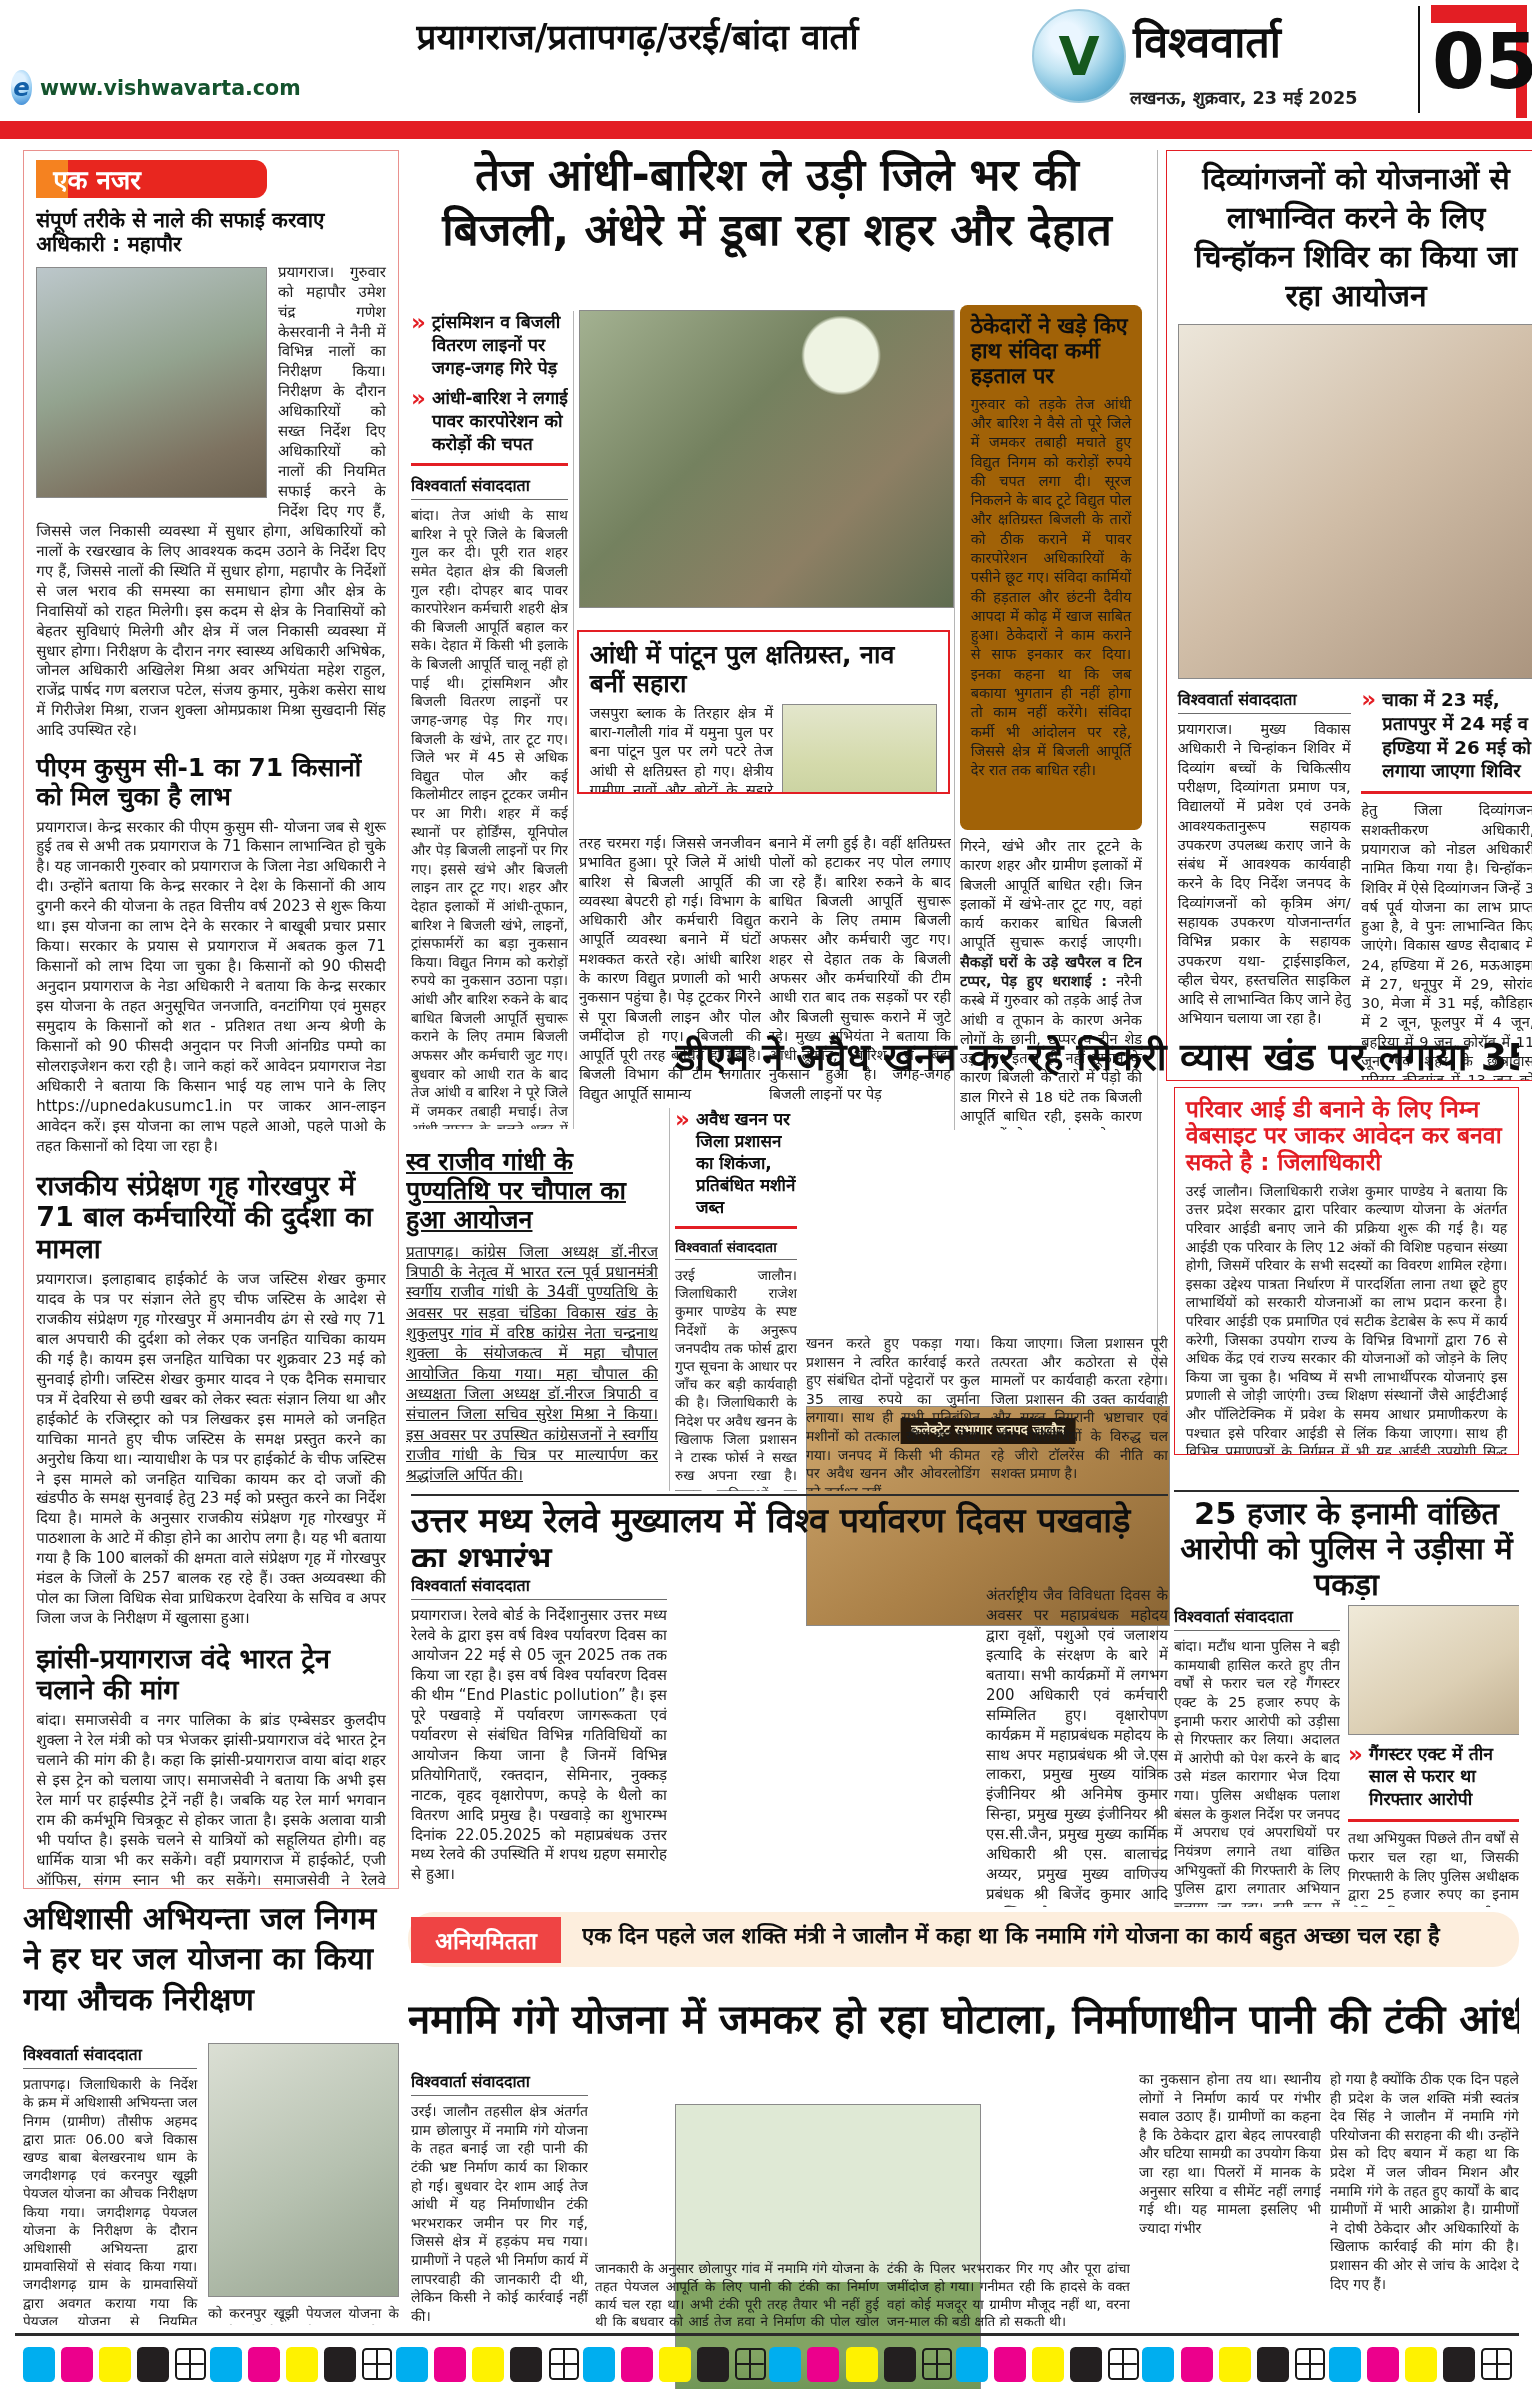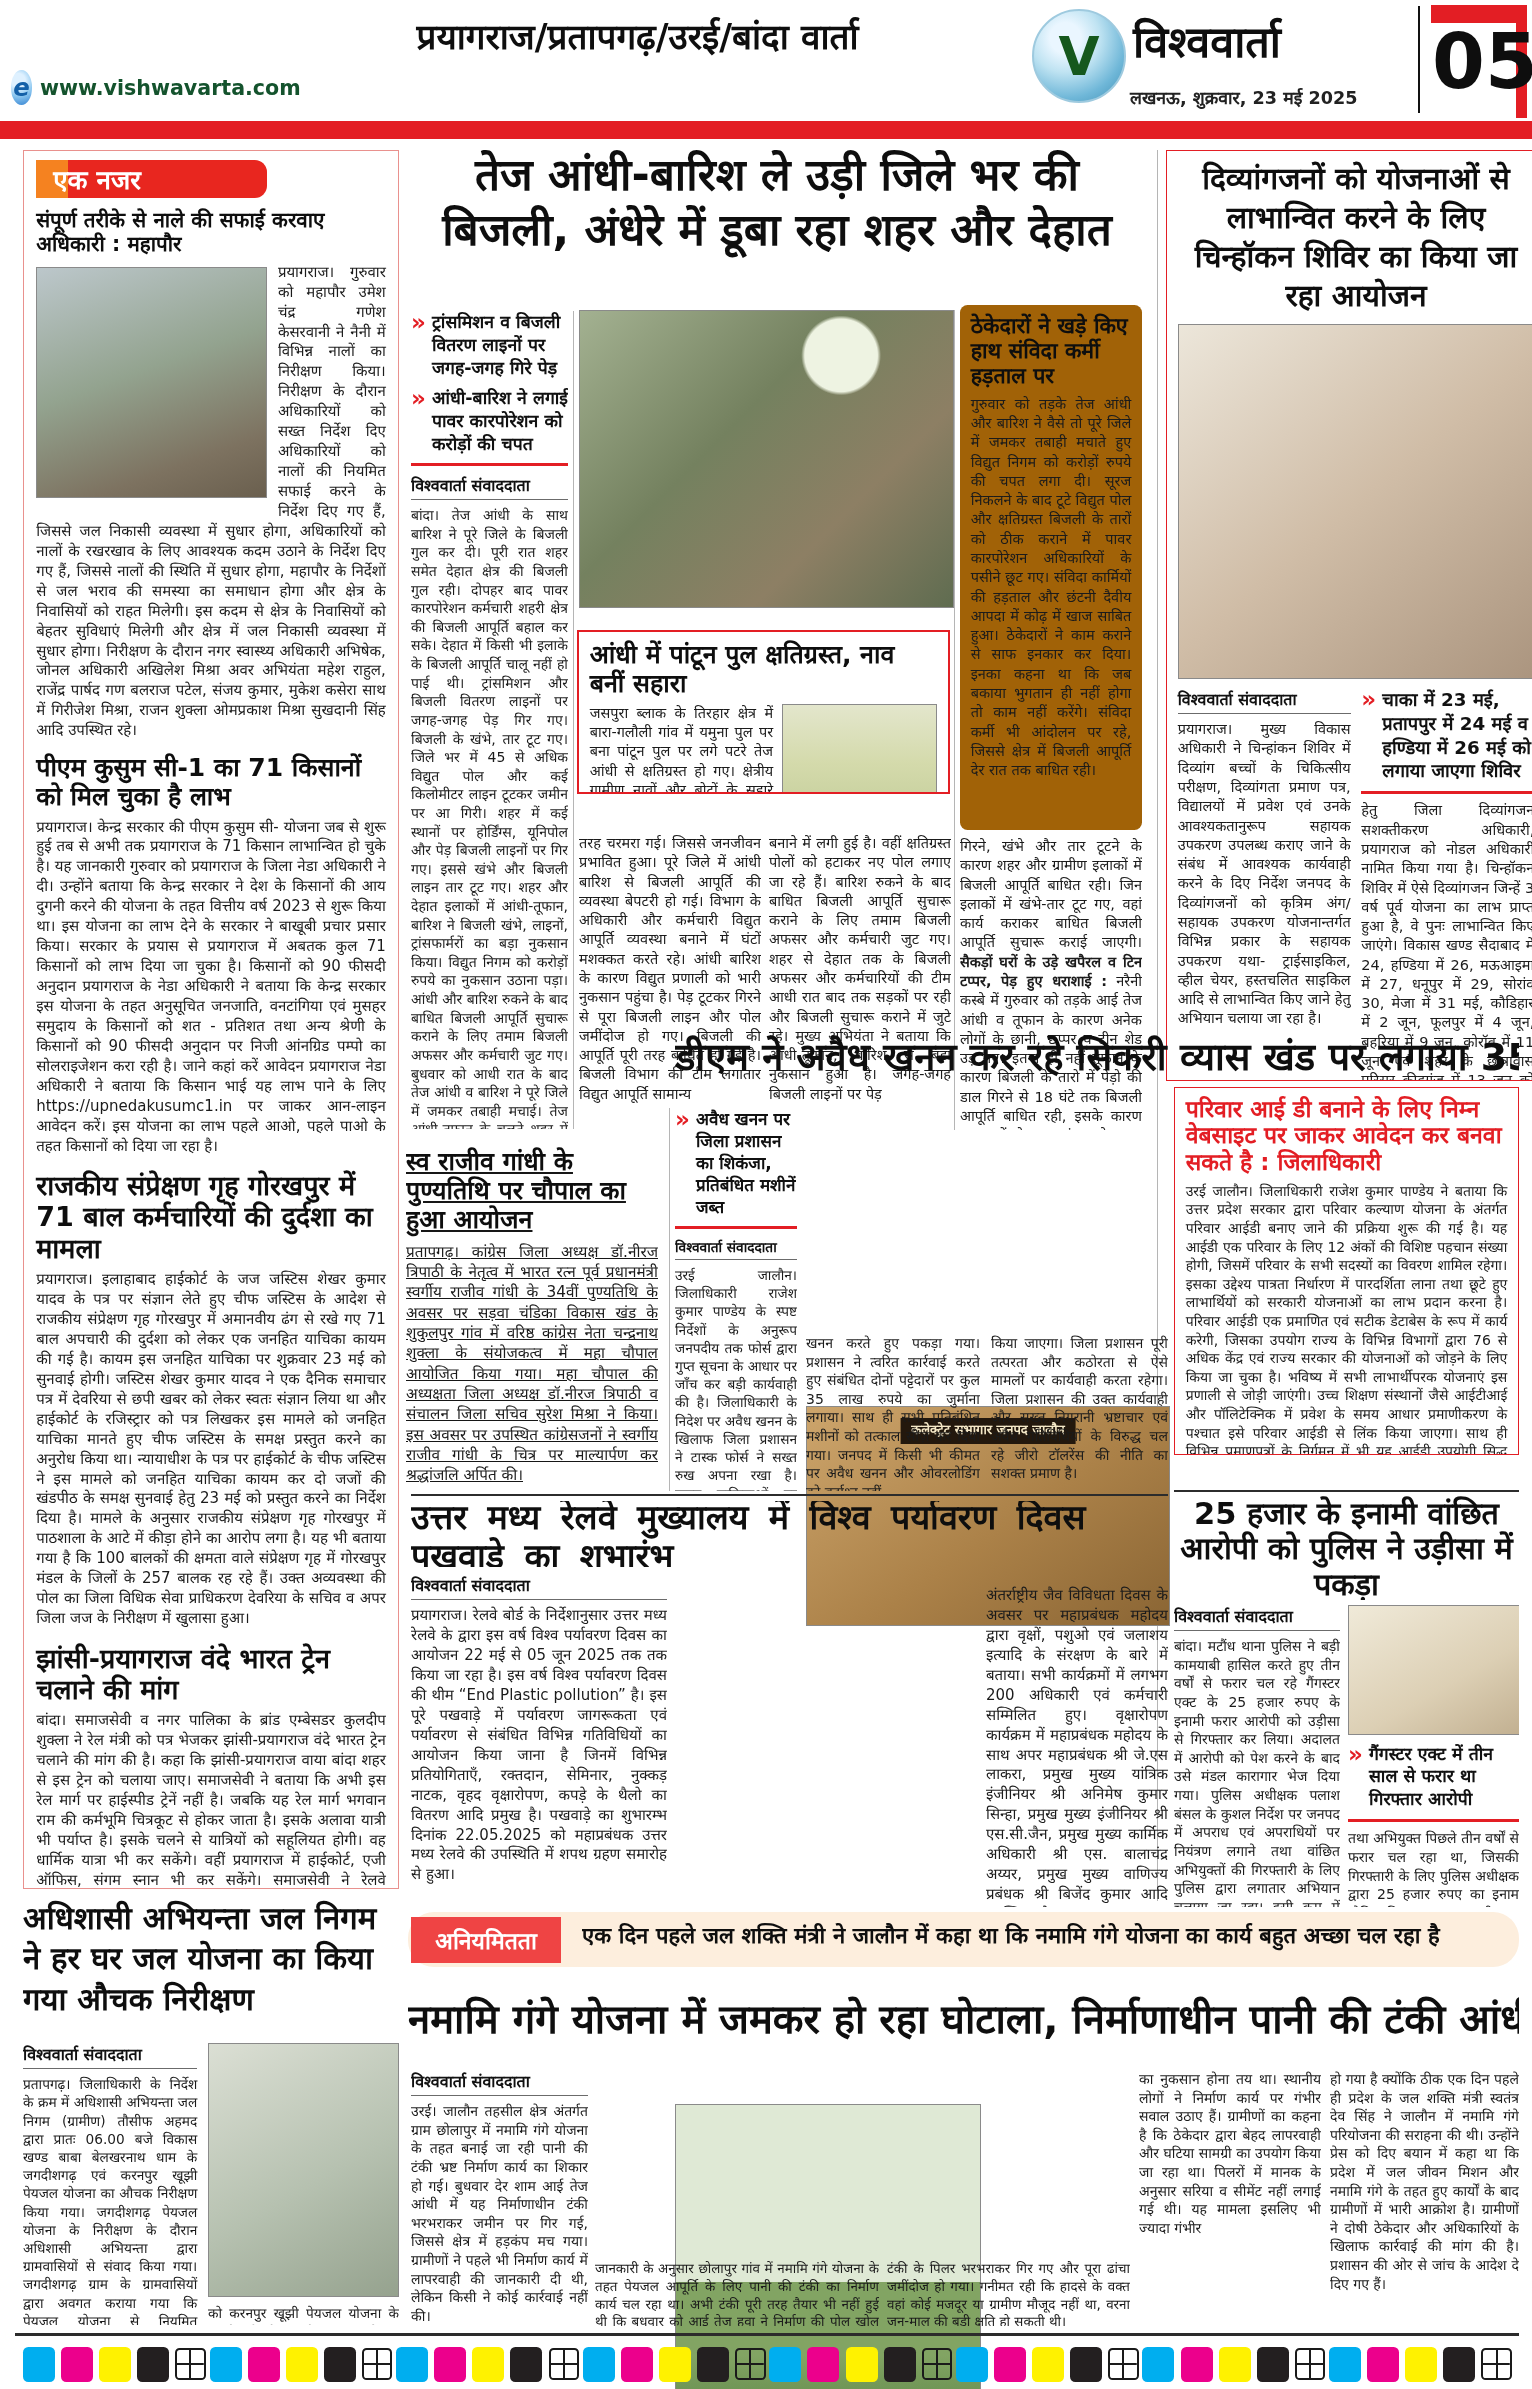--- a/index.html
+++ b/index.html
@@ -176,21 +176,21 @@
   <div class="abs ov" style="left:991px;top:1334px;width:177px;height:157px;">
     <div class="body-t j" style="font-size:14px;">किया जाएगा। जिला प्रशासन पूरी तत्परता और कठोरता से ऐसे मामलों पर कार्यवाही करता रहेगा। जिला प्रशासन की उक्त कार्यवाही और सख्त निगरानी भ्रष्टाचार एवं अवैध गतिविधियों के विरुद्ध चल रहे जीरो टॉलरेंस की नीति का सशक्त प्रमाण है।</div>
   </div>
 
   <div class="abs redbox ov" style="left:1174px;top:1087px;width:345px;height:368px;border-width:1.5px;padding:7.6px 10.7px;box-sizing:border-box;">
     <div class="hd" style="font-size:23px;color:#e31e24;margin-bottom:6.1px;">परिवार आई डी बनाने के लिए निम्न वेबसाइट पर जाकर आवेदन कर बनवा सकते है : जिलाधिकारी</div>
     <div class="body-t j" style="font-size:14px;">उरई जालौन। जिलाधिकारी राजेश कुमार पाण्डेय ने बताया कि उत्तर प्रदेश सरकार द्वारा परिवार कल्याण योजना के अंतर्गत परिवार आईडी बनाए जाने की प्रक्रिया शुरू की गई है। यह आईडी एक परिवार के लिए 12 अंकों की विशिष्ट पहचान संख्या होगी, जिसमें परिवार के सभी सदस्यों का विवरण शामिल रहेगा। इसका उद्देश्य पात्रता निर्धारण में पारदर्शिता लाना तथा छूटे हुए लाभार्थियों को सरकारी योजनाओं का लाभ प्रदान करना है। परिवार आईडी एक प्रमाणित एवं सटीक डेटाबेस के रूप में कार्य करेगी, जिसका उपयोग राज्य के विभिन्न विभागों द्वारा 76 से अधिक केंद्र एवं राज्य सरकार की योजनाओं को जोड़ने के लिए किया जा चुका है। भविष्य में सभी लाभार्थीपरक योजनाएं इस प्रणाली से जोड़ी जाएंगी। उच्च शिक्षण संस्थानों जैसे आईटीआई और पॉलिटेक्निक में प्रवेश के समय आधार प्रमाणीकरण के पश्चात इसे परिवार आईडी से लिंक किया जाएगा। साथ ही विभिन्न प्रमाणपत्रों के निर्गमन में भी यह आईडी उपयोगी सिद्ध होगी। पंजीकरण की प्रक्रिया सरल परिवार आईडी के लिए नागरिक स्वयं ऑनलाइन आवेदन कर सकते हैं: सबसे पहले familyid.up.gov.in वेबसाइट पर जाएं। रजिस्ट्रेशन विकल्प पर क्लिक करें। अपना नाम और मोबाइल नंबर दर्ज करें। प्राप्त ओटीपी और कैप्चा को भरें। ‘सबमिट’ पर क्लिक करे पंजीकरण के लिए किसी दस्तावेज को वेबसाइट पर अपलोड करने की आवश्यकता नहीं है। आवश्यक है कि आवेदक का मोबाइल नंबर आधार से लिंक हो। यदि ऐसा नहीं है, तो नजदीकी ग्राहक सेवा केंद्र पर जाकर इसे लिंक कराया जा सकता है।</div>
   </div>
 
   <div class="abs hr" style="left:411px;top:1494px;width:757px;height:1.5px;"></div>
-  <div class="abs hd ov" style="left:411px;top:1501px;width:757px;height:66px;font-size:34px;font-family:Liberation Mono, monospace;">उत्तर मध्य रेलवे मुख्यालय में विश्व पर्यावरण दिवस पखवाड़े का शुभारंभ</div>
+  <div class="abs hd ov" style="left:411px;top:1501px;width:757px;height:66px;font-size:34px;">उत्तर मध्य रेलवे मुख्यालय में विश्व पर्यावरण दिवस पखवाड़े का शुभारंभ</div>
   <div class="abs ov" style="left:411px;top:1574px;width:256px;height:334px;">
     <div class="byline">विश्ववार्ता संवाददाता</div>
     <div class="body-t j" style="font-size:15px;">प्रयागराज। रेलवे बोर्ड के निर्देशानुसार उत्तर मध्य रेलवे के द्वारा इस वर्ष विश्व पर्यावरण दिवस का आयोजन 22 मई से 05 जून 2025 तक तक किया जा रहा है। इस वर्ष विश्व पर्यावरण दिवस की थीम “End Plastic pollution” है। इस पूरे पखवाड़े में पर्यावरण जागरूकता एवं पर्यावरण से संबंधित विभिन्न गतिविधियों का आयोजन किया जाना है जिनमें विभिन्न प्रतियोगिताएँ, रक्तदान, सेमिनार, नुक्कड़ नाटक, वृहद वृक्षारोपण, कपड़े के थैलो का वितरण आदि प्रमुख है। पखवाड़े का शुभारम्भ दिनांक 22.05.2025 को महाप्रबंधक उत्तर मध्य रेलवे की उपस्थिति में शपथ ग्रहण समारोह से हुआ।</div>
   </div>
   <div class="abs ph ph-pledge" style="left:675px;top:1586px;width:304px;height:321px;"></div>
   <div class="abs ov" style="left:986px;top:1586px;width:182px;height:321px;">
     <div class="body-t j" style="font-size:15px;">अंतर्राष्ट्रीय जैव विविधता दिवस के अवसर पर महाप्रबंधक महोदय द्वारा वृक्षों, पशुओ एवं जलाशय इत्यादि के संरक्षण के बारे में बताया। सभी कार्यक्रमों में लगभग 200 अधिकारी एवं कर्मचारी सम्मिलित हुए। वृक्षारोपण कार्यक्रम में महाप्रबंधक महोदय के साथ अपर महाप्रबंधक श्री जे.एस लाकरा, प्रमुख मुख्य यांत्रिक इंजीनियर श्री अनिमेष कुमार सिन्हा, प्रमुख मुख्य इंजीनियर श्री एस.सी.जैन, प्रमुख मुख्य कार्मिक अधिकारी श्री एस. बालाचंद्र अय्यर, प्रमुख मुख्य वाणिज्य प्रबंधक श्री बिजेंद कुमार आदि उपस्थित रहे।</div>
   </div>
 
   <div class="abs hr" style="left:1174px;top:1490px;width:345px;height:1.5px;"></div>

